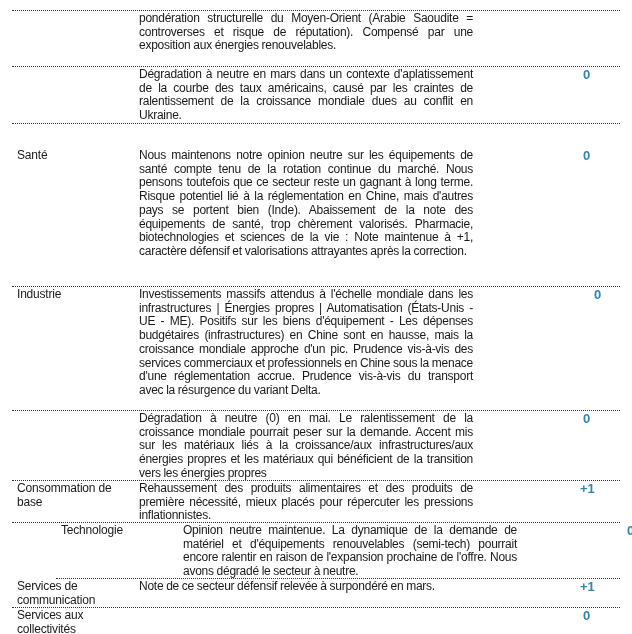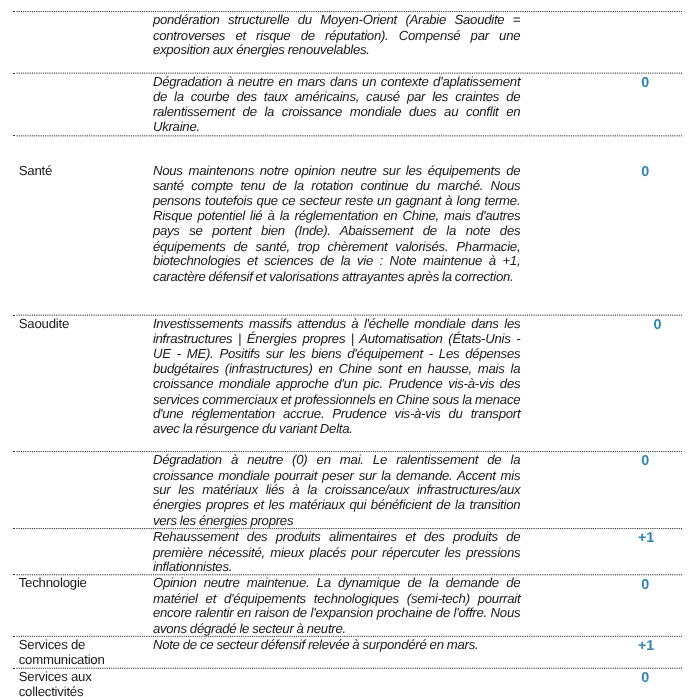--- a/index.html
+++ b/index.html
@@ -39,21 +39,20 @@
   .comment {
     position: absolute;
     left: 127px;
     top: 1px;
     width: 334px;
     font-size: 12px;
     line-height: 13.7px;
     text-align: justify;
     letter-spacing: -0.25px;
     word-spacing: -0.3px;
-    font-style: italic;
   }
   .score {
     position: absolute;
     top: 1px;
     font-size: 13px;
     font-weight: bold;
     color: #2e86ad;
     line-height: 14px;
   }
 </style>
@@ -73,38 +72,39 @@
     <div class="score" style="left:571px;">0</div>
   </div>
 
   <div class="row" style="height:139px;margin-top:24px;">
     <div class="sector">Santé</div>
     <div class="comment">Nous maintenons notre opinion neutre sur les équipements de santé compte tenu de la rotation continue du marché. Nous pensons toutefois que ce secteur reste un gagnant à long terme. Risque potentiel lié à la réglementation en Chine, mais d'autres pays se portent bien (Inde). Abaissement de la note des équipements de santé, trop chèrement valorisés. Pharmacie, biotechnologies et sciences de la vie : Note maintenue à +1, caractère défensif et valorisations attrayantes après la correction.</div>
     <div class="score" style="left:571px;">0</div>
   </div>
 
   <div class="row" style="height:124px;">
-    <div class="sector">Saoudite</div>
+    <div class="sector">Industrie</div>
     <div class="comment">Investissements massifs attendus à l'échelle mondiale dans les infrastructures | Énergies propres | Automatisation (États-Unis - UE - ME). Positifs sur les biens d'équipement - Les dépenses budgétaires (infrastructures) en Chine sont en hausse, mais la croissance mondiale approche d'un pic. Prudence vis-à-vis des services commerciaux et professionnels en Chine sous la menace d'une réglementation accrue. Prudence vis-à-vis du transport avec la résurgence du variant Delta.</div>
     <div class="score" style="left:582px;">0</div>
   </div>
 
   <div class="row" style="height:70px;">
     <div class="comment">Dégradation à neutre (0) en mai. Le ralentissement de la croissance mondiale pourrait peser sur la demande. Accent mis sur les matériaux liés à la croissance/aux infrastructures/aux énergies propres et les matériaux qui bénéficient de la transition vers les énergies propres</div>
     <div class="score" style="left:571px;">0</div>
   </div>
 
   <div class="row" style="height:42px;">
+    <div class="sector">Consommation de base</div>
     <div class="comment">Rehaussement des produits alimentaires et des produits de première nécessité, mieux placés pour répercuter les pressions inflationnistes.</div>
     <div class="score" style="left:568px;">+1</div>
   </div>
 
-  <div class="row" style="height:56px;">
+  <div class="row" style="height:56px;margin-left:44px;">
     <div class="sector">Technologie</div>
-    <div class="comment">Opinion neutre maintenue. La dynamique de la demande de matériel et d'équipements technologiques (semi-tech) pourrait encore ralentir en raison de l'expansion prochaine de l'offre. Nous avons dégradé le secteur à neutre.</div>
+    <div class="comment">Opinion neutre maintenue. La dynamique de la demande de matériel et d'équipements renouvelables (semi-tech) pourrait encore ralentir en raison de l'expansion prochaine de l'offre. Nous avons dégradé le secteur à neutre.</div>
     <div class="score" style="left:571px;">0</div>
   </div>
 
   <div class="row" style="height:29px;">
     <div class="sector">Services de communication</div>
     <div class="comment">Note de ce secteur défensif relevée à surpondéré en mars.</div>
     <div class="score" style="left:568px;">+1</div>
   </div>
 
   <div class="row" style="height:42px;">

